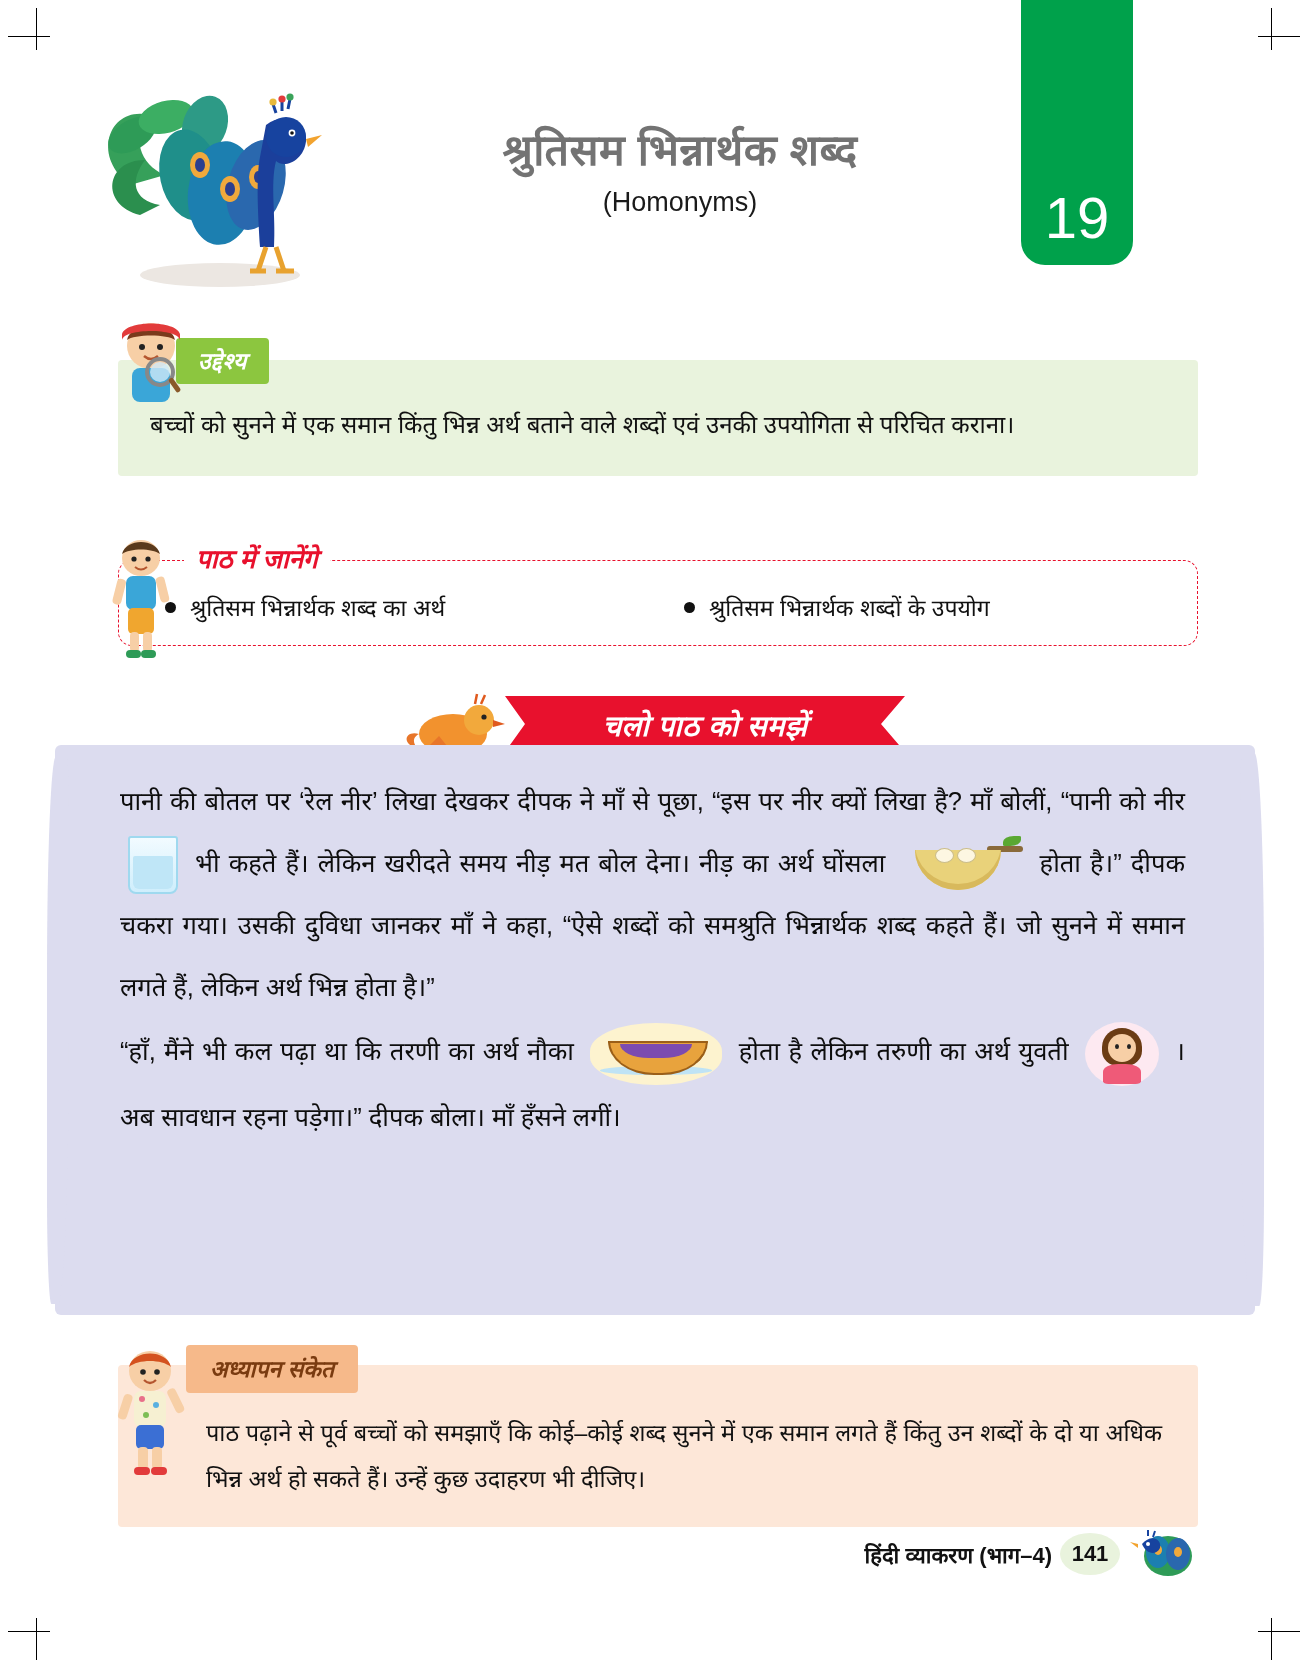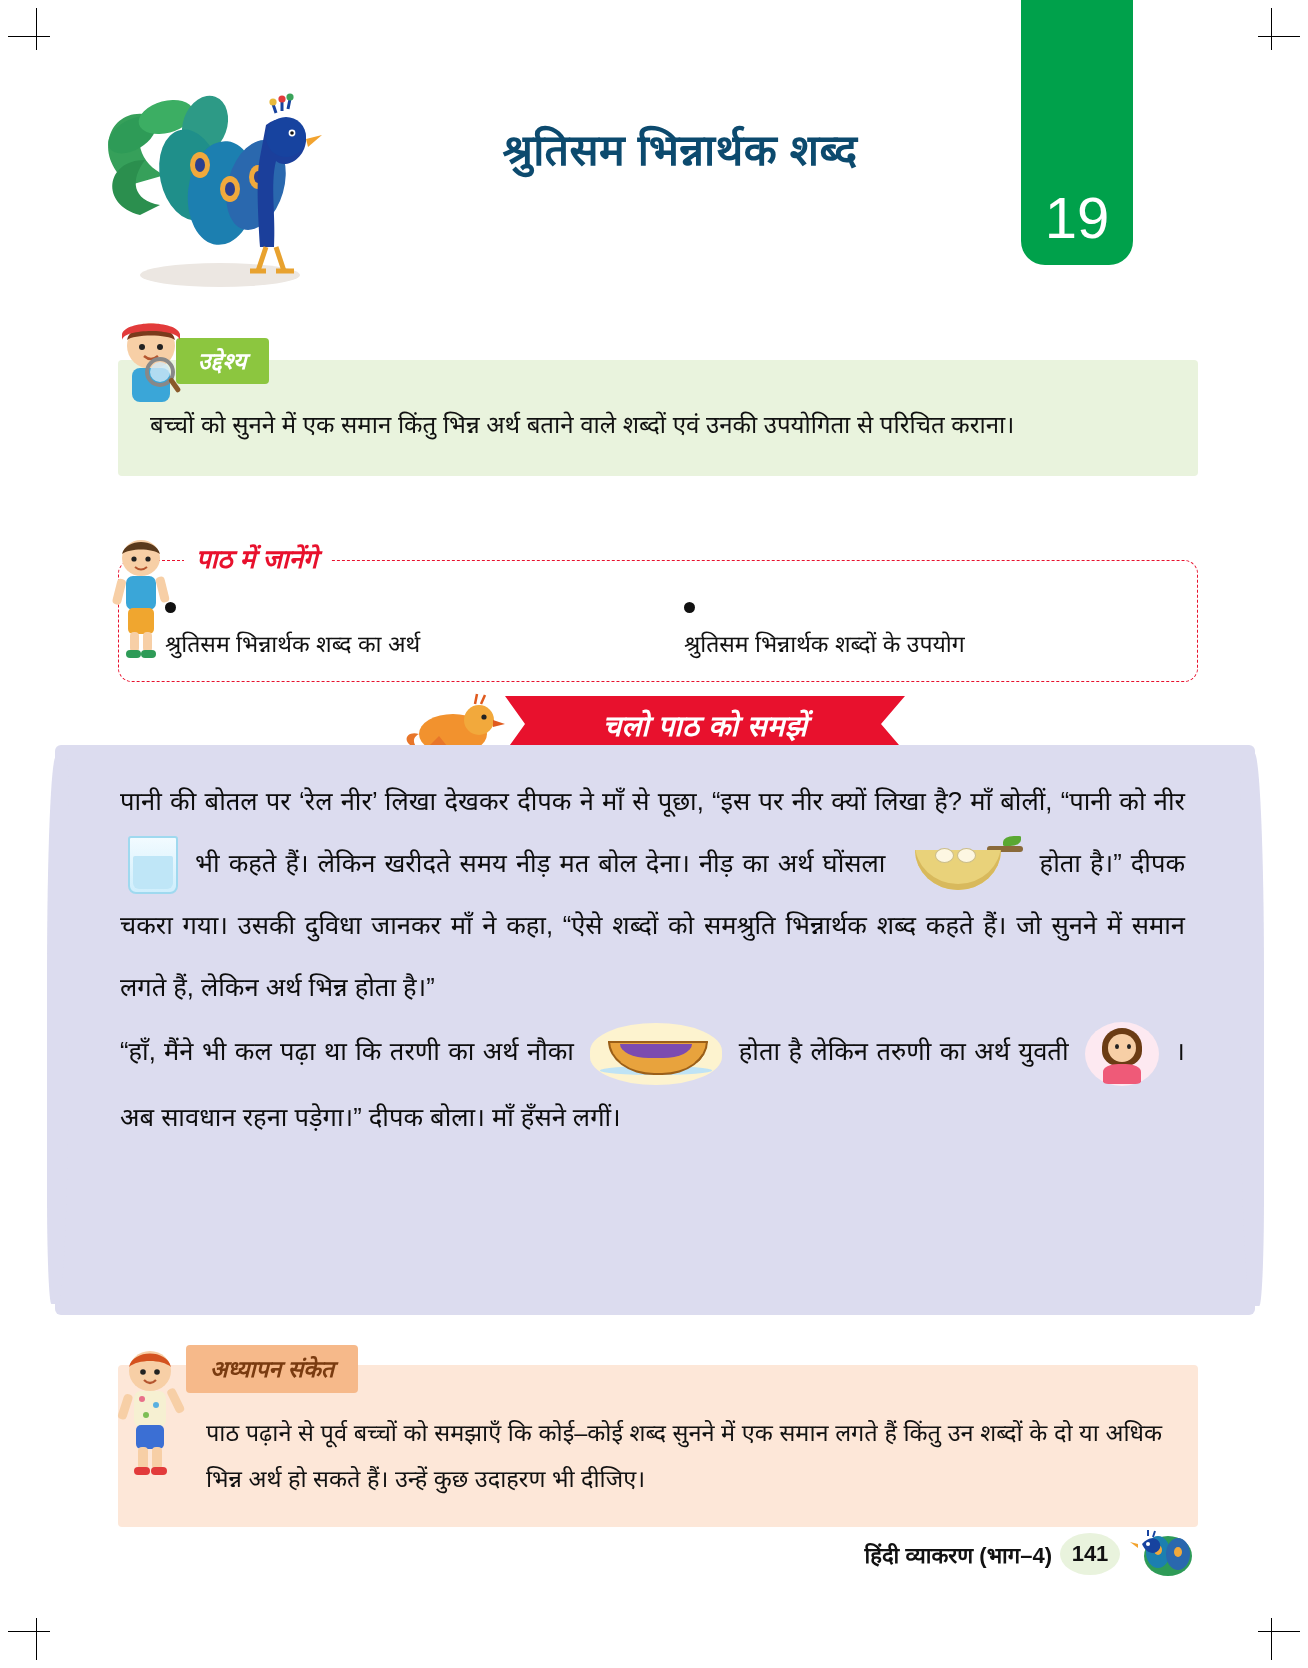--- a/index.html
+++ b/index.html
@@ -42,21 +42,21 @@
   .title-block {
     position: absolute;
     left: 360px; top: 85px;
     width: 640px;
     text-align: center;
   }
   .title-hi {
     font-family: "Liberation Sans", sans-serif;
     font-size: 43px;
     font-weight: bold;
-    color: #0c4a6e;
+    color: #737373;
     letter-spacing: 0.5px;
     line-height: 1.2;
   }
   .title-en {
     margin-top: 10px;
     font-size: 27px;
     color: #1a1a1a;
     font-weight: normal;
   }
   .chapter-tab {
@@ -137,21 +137,20 @@
     display: flex;
     gap: 58px;
     font-size: 23px;
     color: #111;
   }
   .learn-item {
     display: flex;
     align-items: flex-start;
     gap: 14px;
     width: 46%;
-    flex-direction: column;
   }
   .bullet {
     width: 11px; height: 11px;
     border-radius: 50%;
     background: #111;
     margin-top: 11px;
     flex: none;
   }
   .boy-standing {
     position: absolute;
@@ -511,20 +510,21 @@
       <path d="M212 46 L212 36 M218 44 L220 34 M206 48 L203 39" stroke="#17439f" stroke-width="3"></path>
       <circle cx="212" cy="34" r="3.6" fill="#e23b3b"></circle>
       <circle cx="220" cy="32" r="3.6" fill="#3ba35a"></circle>
       <circle cx="203" cy="37" r="3.6" fill="#e8b93b"></circle>
       <path d="M196 182 L188 206 M206 182 L214 206" stroke="#e8a22f" stroke-width="5"></path>
       <path d="M180 206 L196 206 M206 206 L224 206" stroke="#e8a22f" stroke-width="5"></path>
     </svg>
 
     <div class="title-block">
       <div class="title-hi">श्रुतिसम भिन्नार्थक शब्द</div>
+      <div class="title-en">(Homonyms)</div>
     </div>
 
     <div class="chapter-tab">
       <span class="chapter-num">19</span>
     </div>
   </div>
 
   <div class="section-objective">
     <svg class="boy-magnifier" viewBox="0 0 86 104">
       <ellipse cx="43" cy="34" rx="24" ry="23" fill="#f7cfa6"></ellipse>

